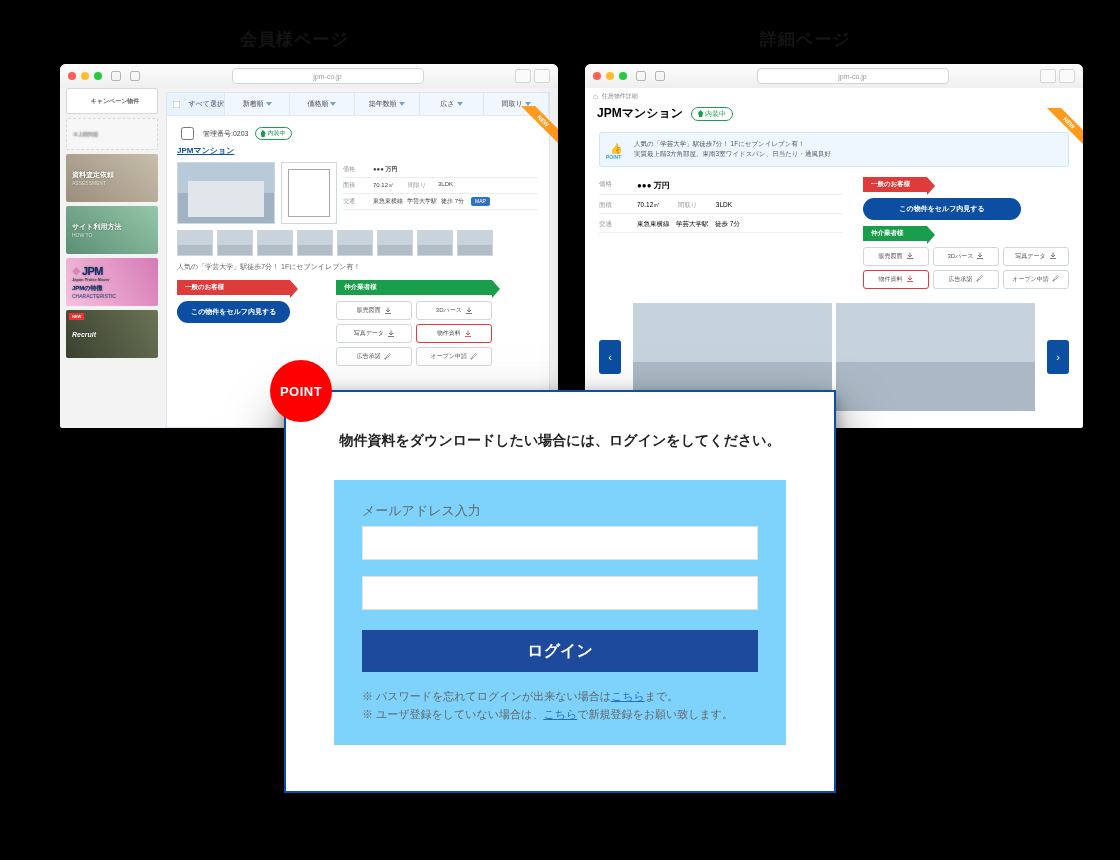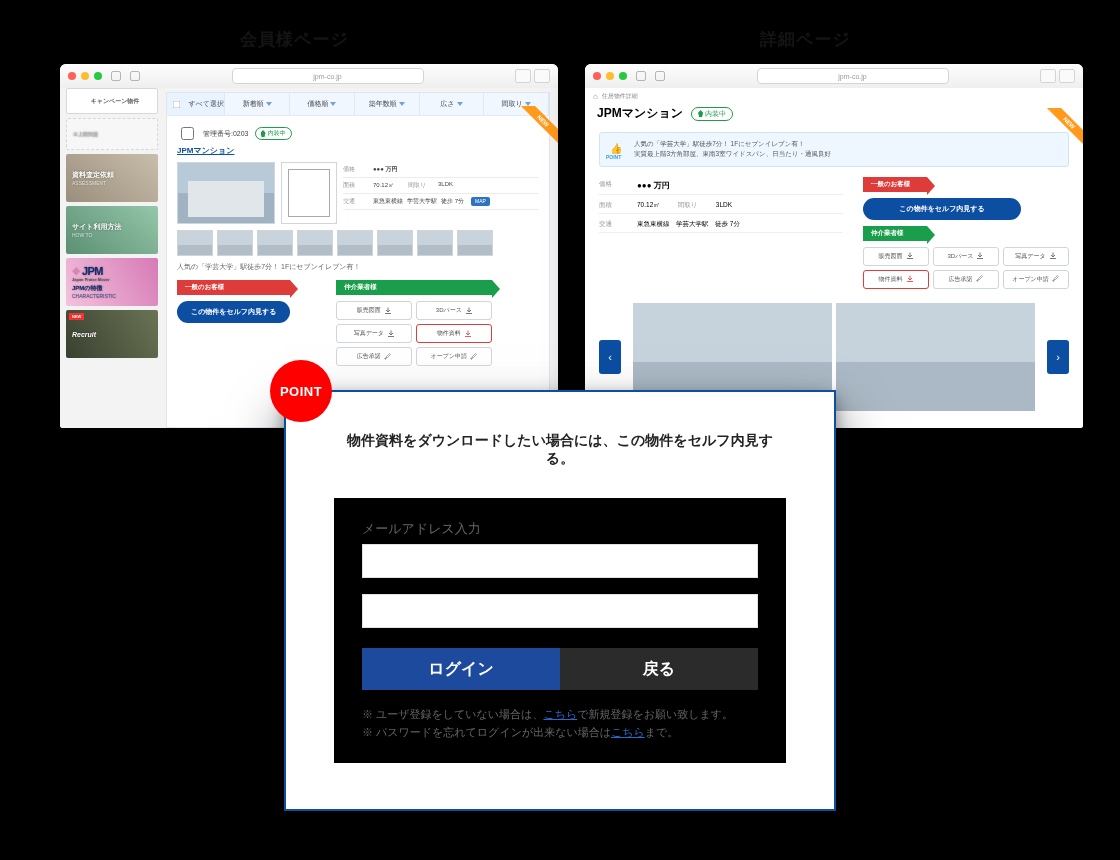--- a/index.html
+++ b/index.html
@@ -103,21 +103,21 @@
   .gnav.l{left:0}.gnav.r{right:0}
 
   
   .point-circle{position:absolute;left:270px;top:360px;width:62px;height:62px;border-radius:50%;background:#ff0000;color:#fff;display:flex;align-items:center;justify-content:center;font-size:13px;font-weight:700;z-index:50;letter-spacing:.5px;}
 
   
   .login-card{position:absolute;left:284px;top:390px;width:552px;background:#fff;border:2.5px solid #0b4ea2;
     box-shadow:0 28px 50px rgba(0,0,0,.6),0 6px 14px rgba(0,0,0,.35);padding:40px 48px 46px;box-sizing:border-box;z-index:40;}
   .login-card h2{color:#0b4ea2;font-size:21px;font-weight:800;text-align:center;margin:0 0 28px;}
   .login-card .sub{font-size:14px;font-weight:700;text-align:center;margin-bottom:30px;color:#222;}
-  .form-box{background:#000000;padding:22px 28px 22px;}
+  .form-box{background:#7dd3fc;padding:22px 28px 22px;}
   .fld-lab{font-size:13px;color:#666;margin-bottom:6px;}
   .fld-in{width:100%;height:34px;border:1px solid #e1e1e1;background:#fff;margin-bottom:16px;box-sizing:border-box;padding:0 8px;font-size:13px;}
   .btn-row{display:flex;gap:0;margin-top:4px;}
   .btn{flex:1;height:42px;display:flex;align-items:center;justify-content:center;font-size:16px;font-weight:600;cursor:pointer;}
   .btn-primary{background:#1e4a9e;color:#fff;}
   .btn-secondary{background:#2b2b2b;color:#fff;}
   .notes{font-size:11px;color:#666;margin-top:16px;line-height:1.6;}
   .notes a{color:#2a6acc;text-decoration:underline;}
 </style>
 </head>
@@ -399,28 +399,27 @@
             <div class="b"></div>
           </div>
         <div class="gnav r">›</div>
       </div>
     </div>
   </div>
 
   <div class="point-circle">POINT</div>
 
   <div class="login-card">
-    <div class="sub">物件資料をダウンロードしたい場合には、この物件をセルフ内見する。</div>
+    <div class="sub">物件資料をダウンロードしたい場合には、ログインをしてください。</div>
     <div class="form-box">
       <div class="fld-lab">メールアドレス入力</div>
       <input class="fld-in" type="text" style="">
       <input class="fld-in" type="password" style="">
       <div class="btn-row">
         <div class="btn btn-primary">ログイン</div>
-        <div class="btn btn-secondary">戻る</div>
       </div>
       <div class="notes">
+        <div><span>※ パスワードを忘れてログインが出来ない場合は</span><a>こちら</a><span>まで。</span></div>
         <div><span>※ ユーザ登録をしていない場合は、</span><a>こちら</a><span>で新規登録をお願い致します。</span></div>
-        <div><span>※ パスワードを忘れてログインが出来ない場合は</span><a>こちら</a><span>まで。</span></div>
       </div>
     </div>
   </div>
 </div>
 
 </body></html>

